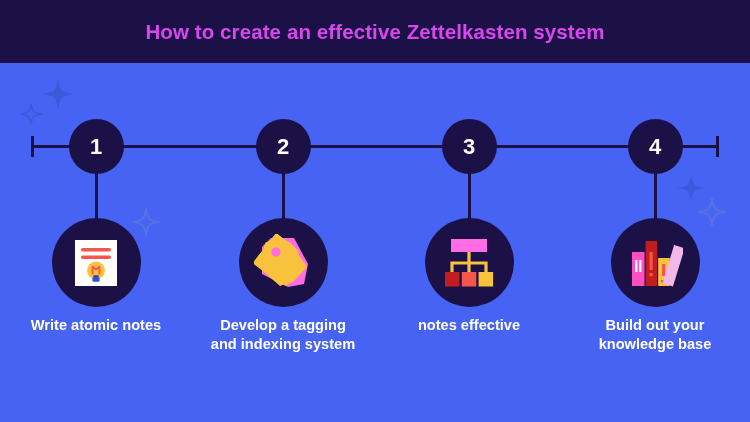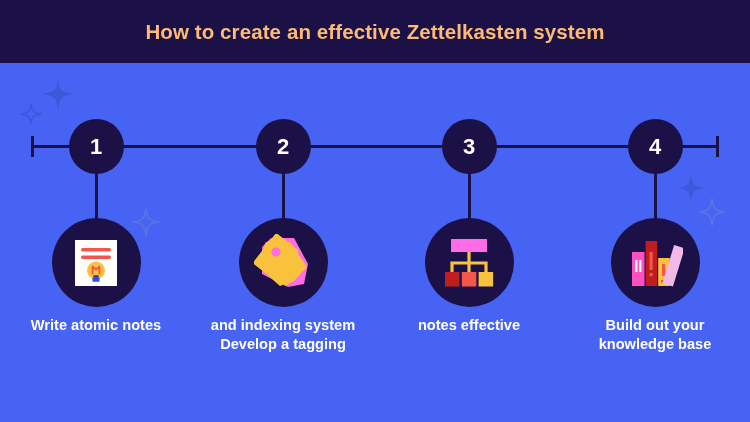--- a/index.html
+++ b/index.html
@@ -10,21 +10,21 @@
   }
   .canvas{position:relative;width:750px;height:422px;background:#4763f4;overflow:hidden;}
 
   
   .header{
     position:absolute;left:0;top:0;width:750px;height:63px;
     background:#1c1147;
     display:flex;align-items:center;justify-content:center;
   }
   .header-title{
-    color:#fdba74;font-size:20.5px;font-weight:bold;
+    color:#d946ef;font-size:20.5px;font-weight:bold;
     letter-spacing:.1px;white-space:nowrap;
     font-family:"Liberation Sans", sans-serif;
   }
 
   
   .spark{position:absolute;pointer-events:none;}
   .spark svg{display:block;}
 
   
   .timeline-line{
@@ -139,22 +139,22 @@
         </g>
 
         <path d="M12 8 L36 8 L52 34 L36 48 L26 52 L10 38 L10 12 Z" fill="#f9c23c"></path>
         <path d="M14 7 L36 8 L53 33 L40 47 L31 52 L27 44 L32 40 L24 38 L26 30 L15 27 Z" fill="#f9c23c"></path>
 
         <circle cx="22" cy="18" r="4.6" fill="#ff6ce5"></circle>
       </svg>
     </span>
   </div>
   <div class="caption" style="left:178px;">
+    <div>Develop a tagging</div>
     <div>and indexing system</div>
-    <div>Develop a tagging</div>
   </div>
 
   <div class="num-circle" style="left:441.5px;">
     <span>3</span>
   </div>
   <div class="connector" style="left:467.5px;"></div>
   <div class="icon-circle" style="left:424.5px;">
     <span>
       <svg width="56" height="54" viewBox="0 0 56 54">
 

